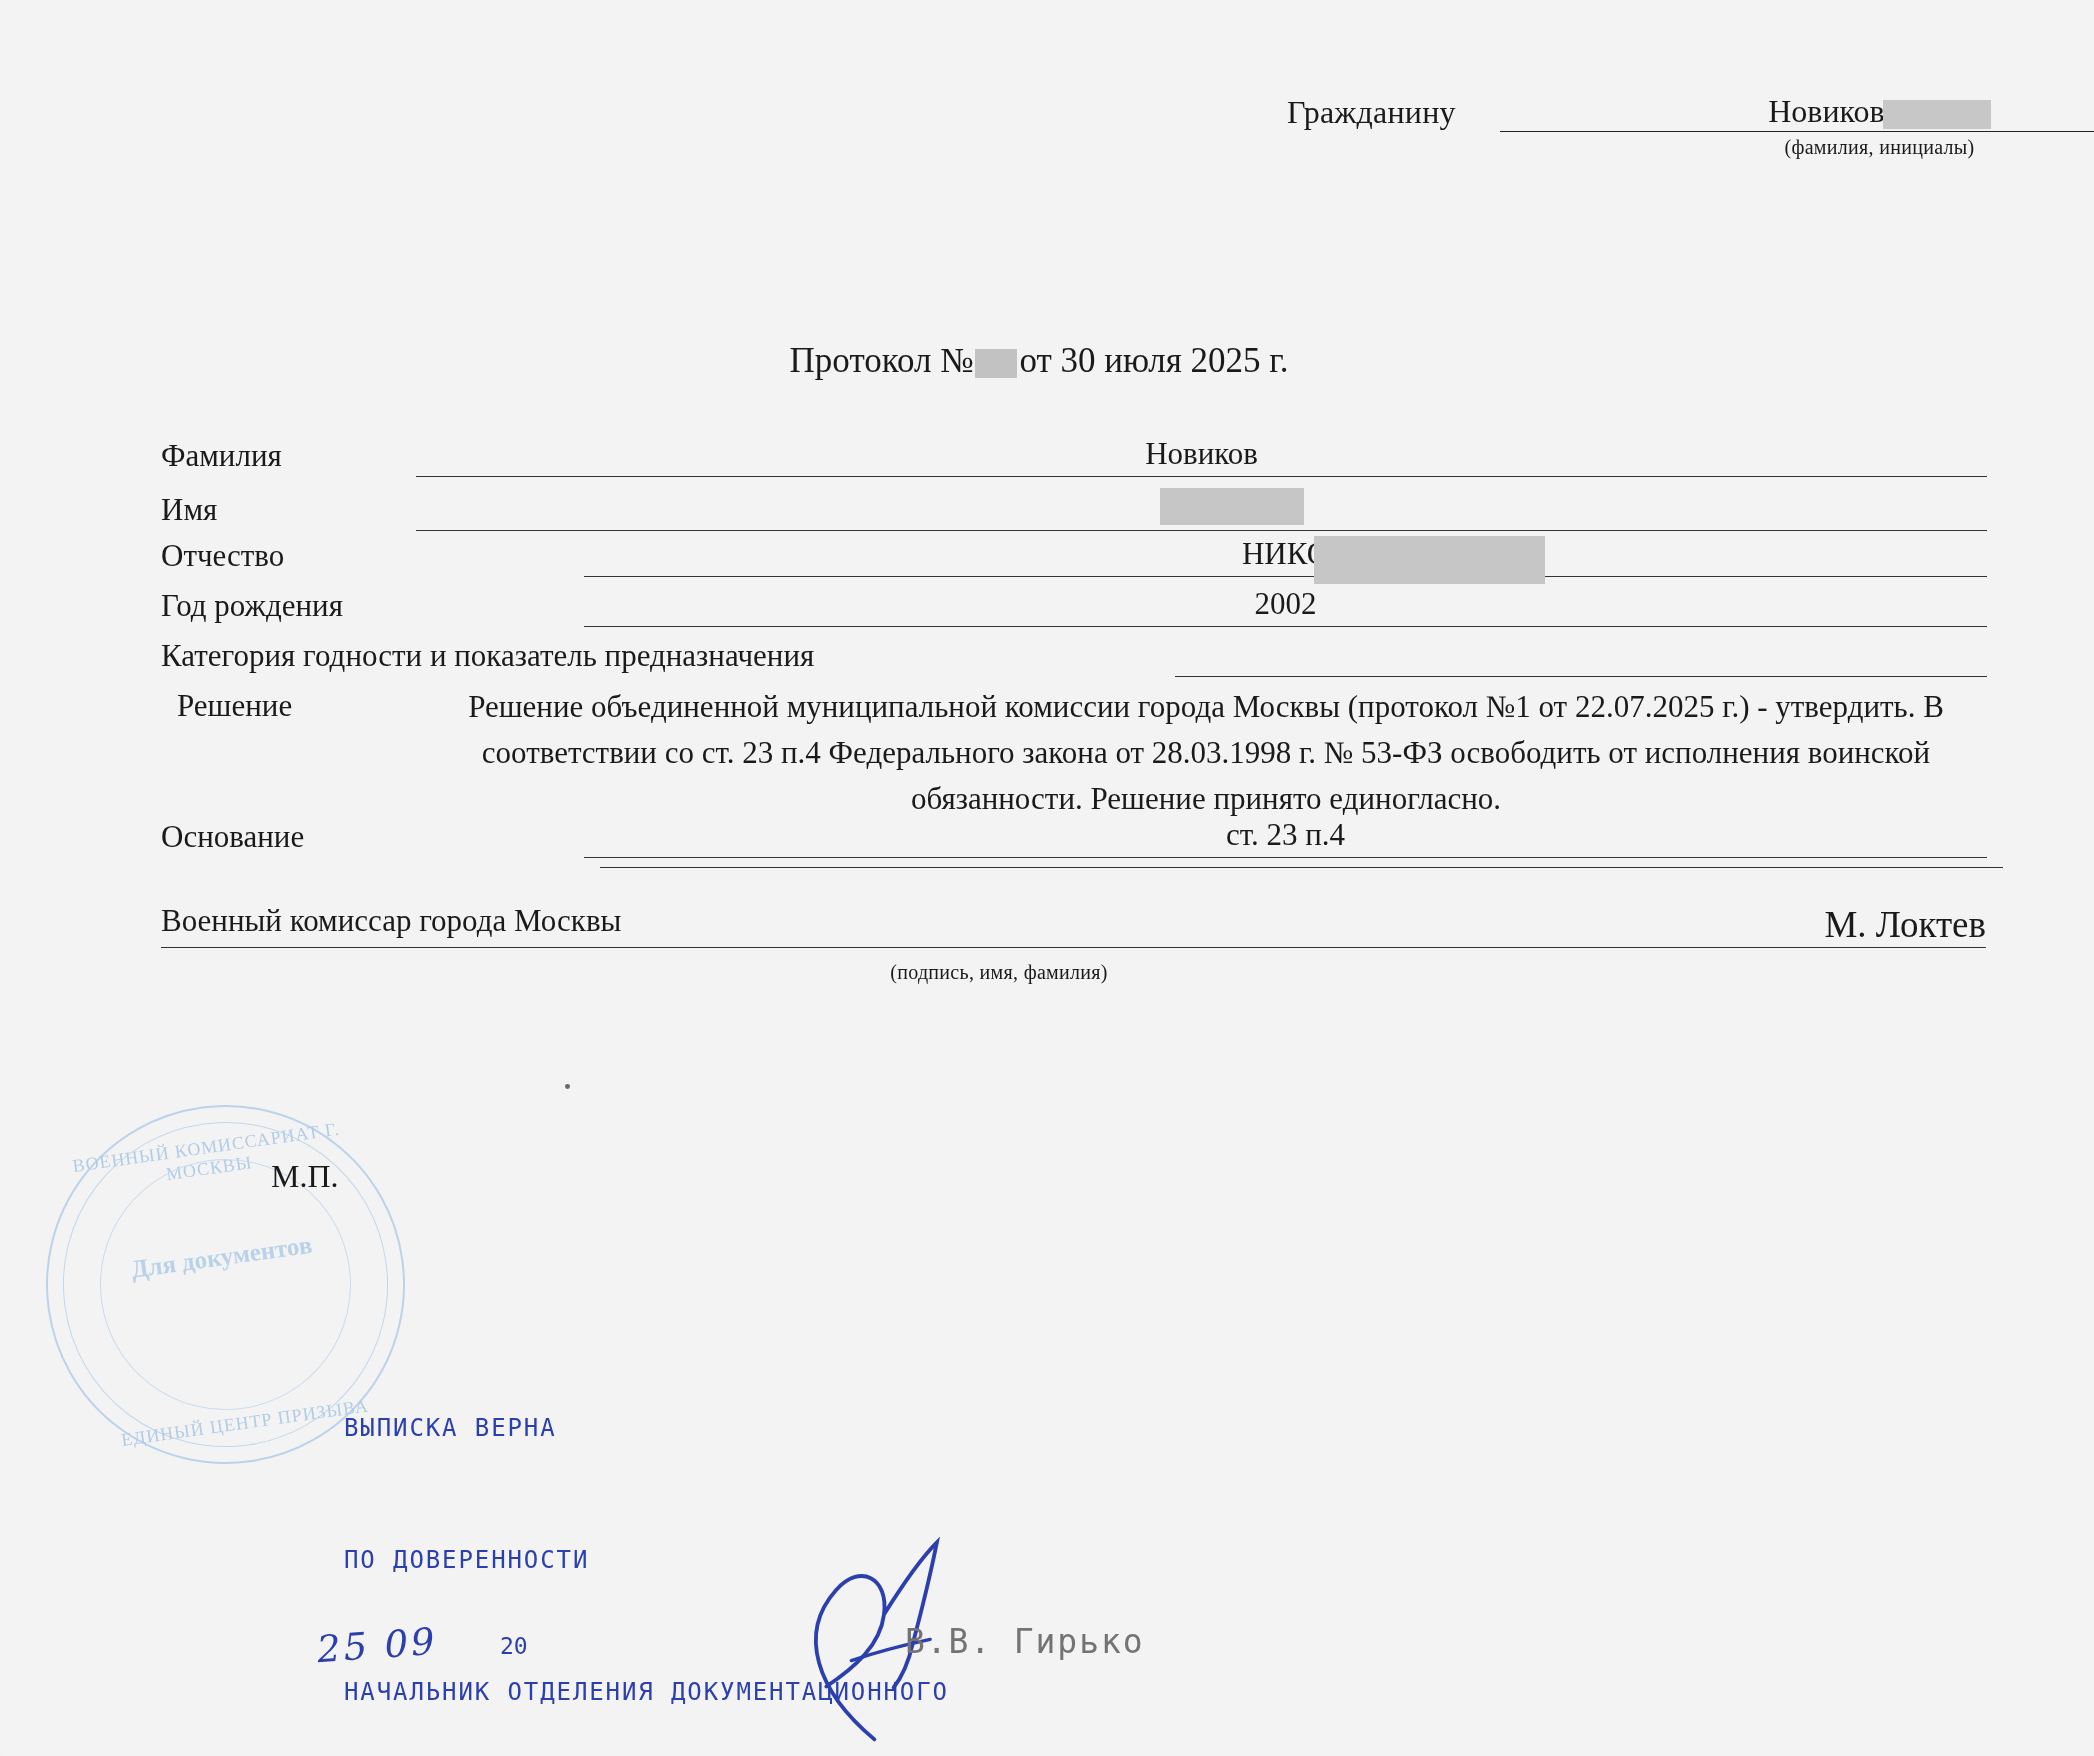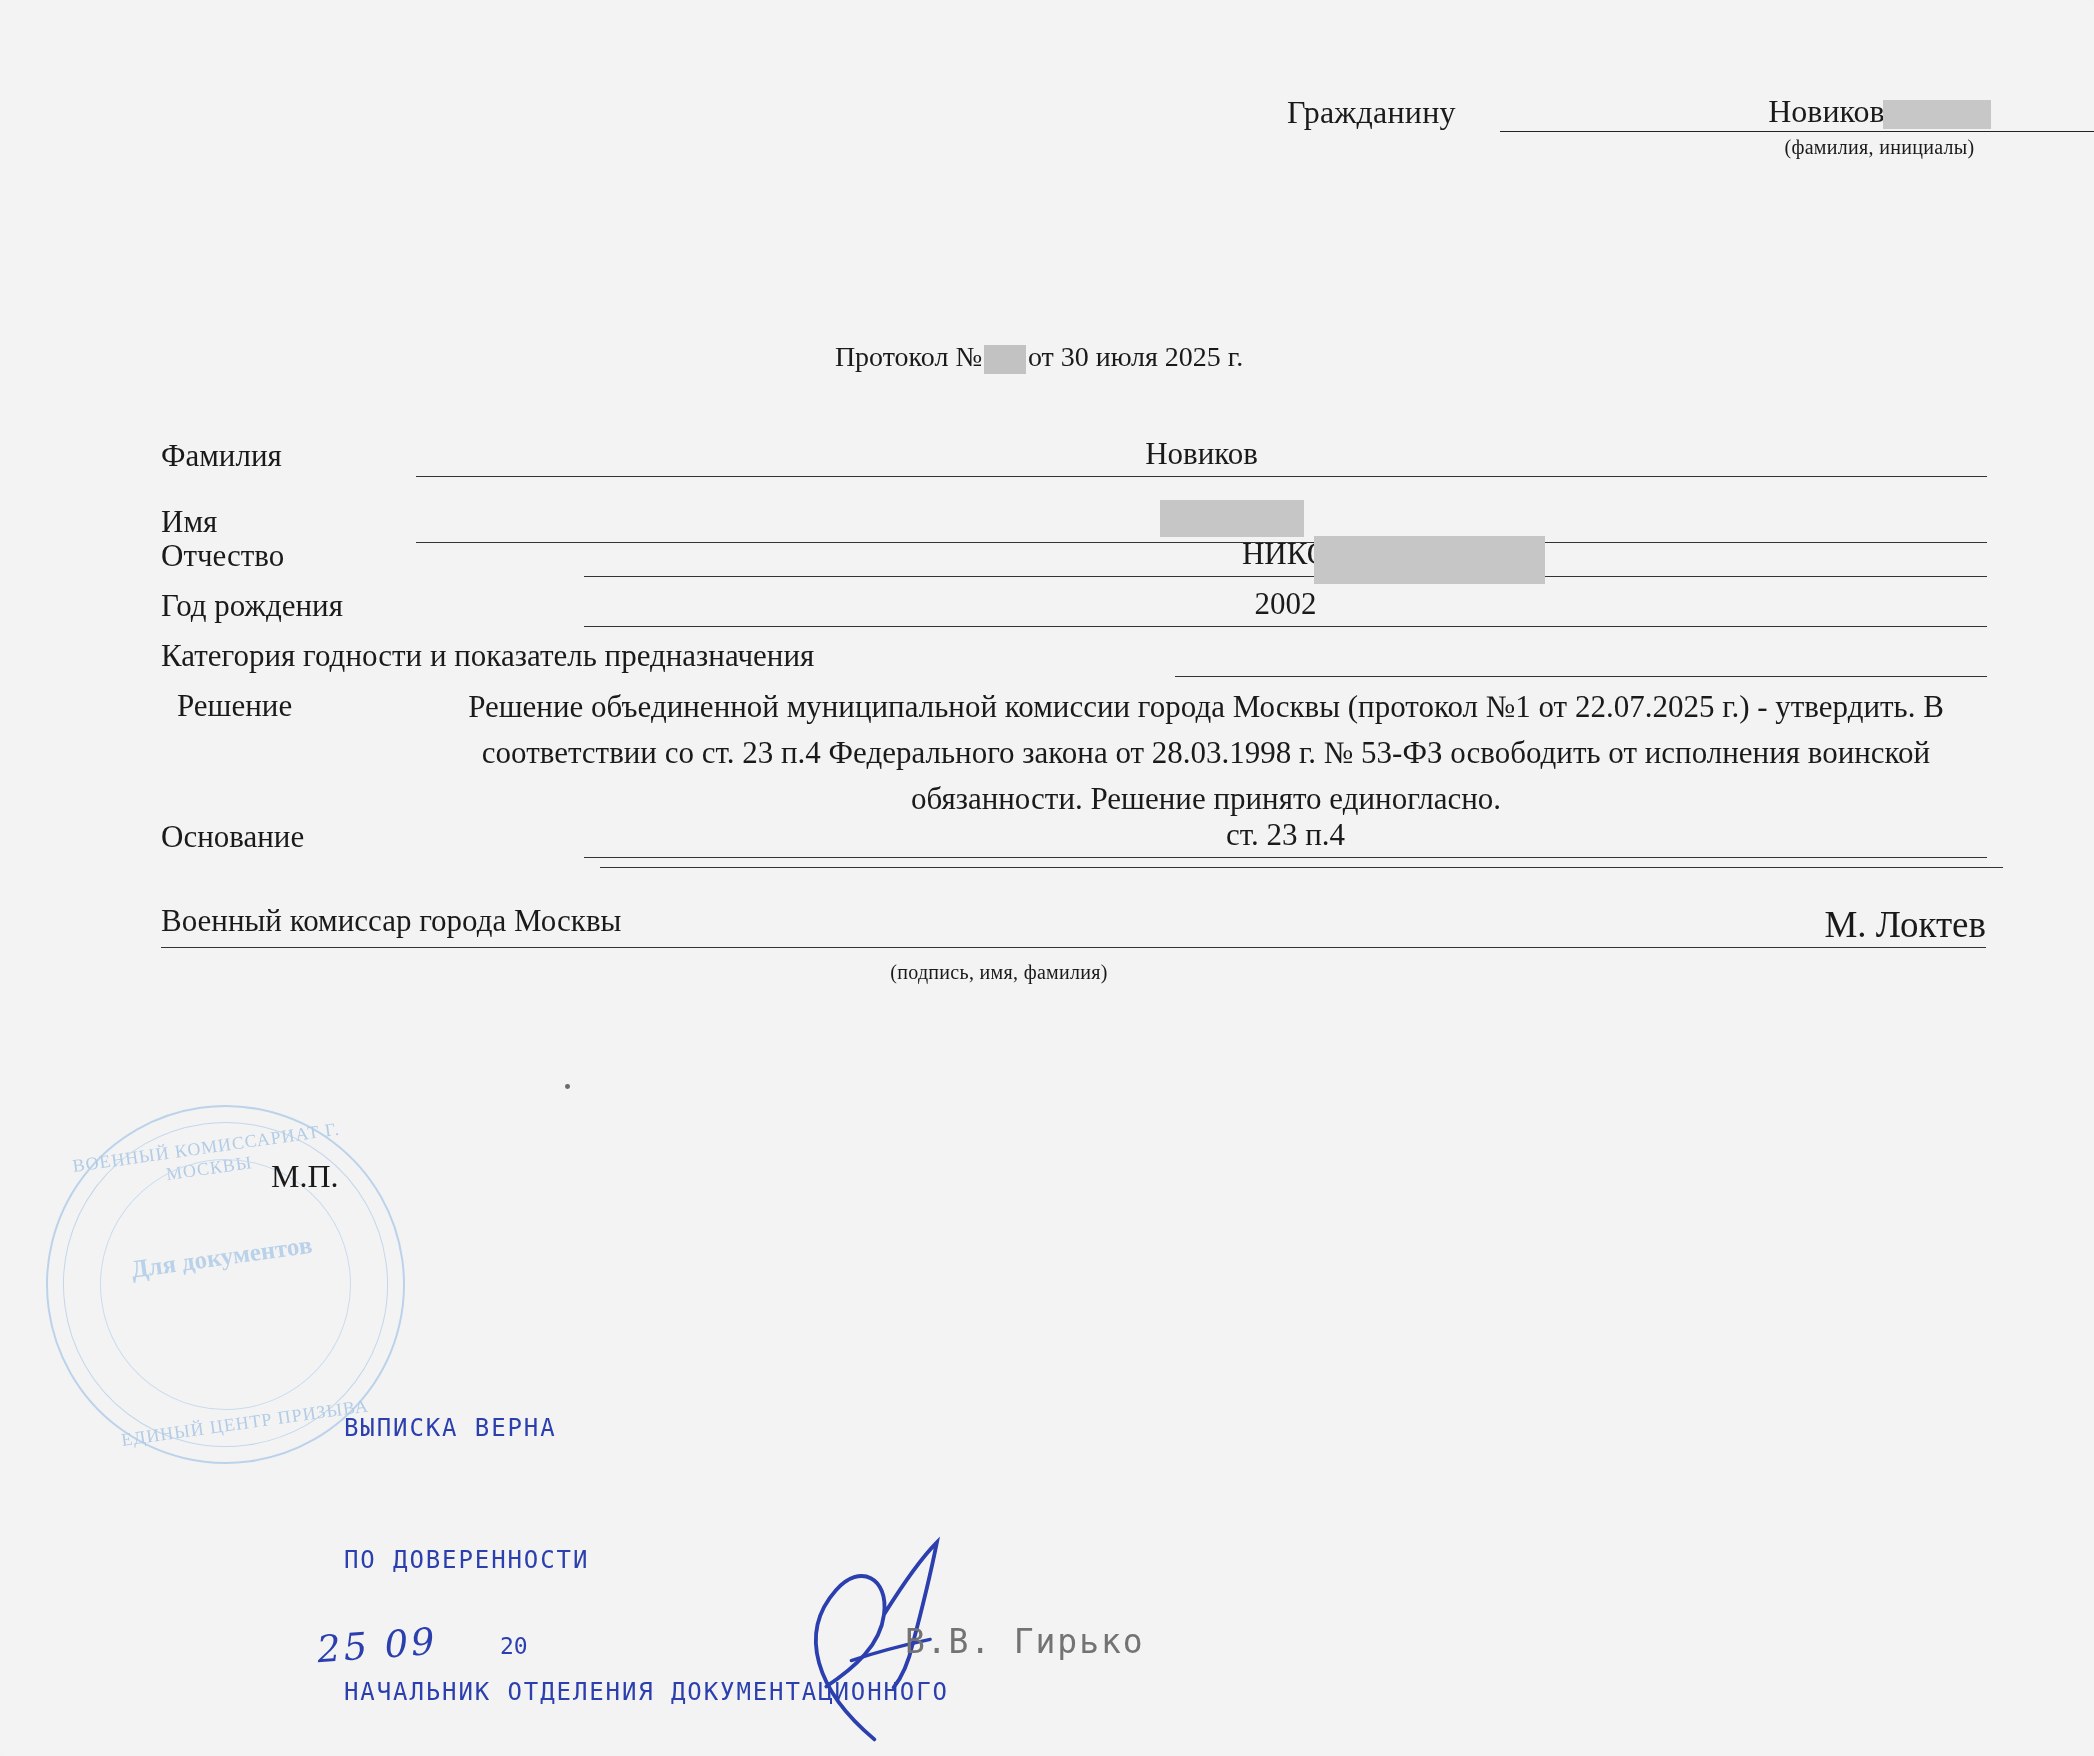--- a/index.html
+++ b/index.html
@@ -84,21 +84,21 @@
     font-size: 37px;
     font-weight: bold;
     letter-spacing: 0.2px;
   }
   .doc-protocol {
     position: absolute;
     left: 0;
     top: 341px;
     width: 2078px;
     text-align: center;
-    font-size: 28px;
+    font-size: 35px;
   }
   .doc-protocol .redact-inline {
     display: inline-block;
     vertical-align: middle;
     background: #c2c2c2;
     width: 42px;
     height: 29px;
     color: transparent;
     margin: 0 1.9px;
   }
@@ -314,21 +314,21 @@
   </div>
 
   <div class="doc-protocol"><span>Протокол №</span><span class="redact-inline"></span><span>от 30 июля 2025 г.</span></div>
 
   <div class="frow" style="top:434px;">
     <div class="flabel">Фамилия</div>
     <div class="fline" style="left:255px; width:1571px;"></div>
     <div class="fvalue" style="left:255px; width:1571px;">Новиков</div>
   </div>
 
-  <div class="frow" style="top:500px;">
+  <div class="frow" style="top:488px;">
     <div class="flabel">Имя</div>
     <div class="fline" style="left:255px; width:1571px;"></div>
     <div class="fvalue" style="left:255px; width:1571px;">Р</div>
     <div class="redact-block" style="left:999px; top:0px; width:144px; height:37px;"></div>
   </div>
 
   <div class="frow" style="top:534px;">
     <div class="flabel">Отчество</div>
     <div class="fline" style="left:423px; width:1403px;"></div>
     <div class="fvalue" style="left:423px; width:1403px;">НИКО</div>

